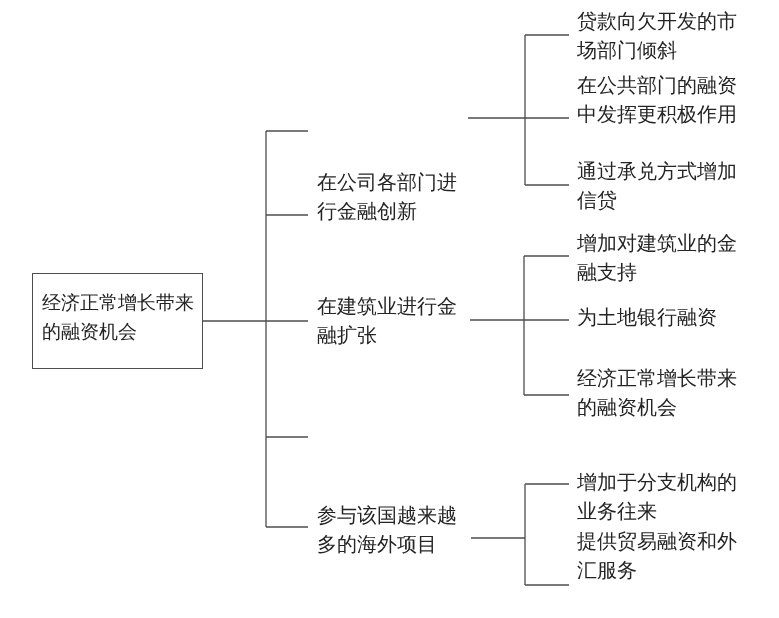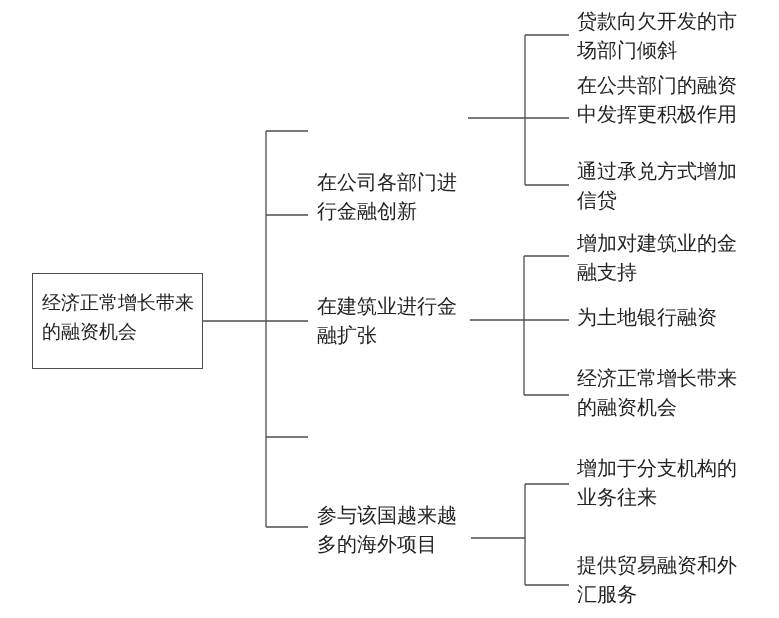--- a/index.html
+++ b/index.html
@@ -103,16 +103,16 @@
   <div class="node branch" style="top:168px">在公司各部门进行金融创新</div>
   <div class="node branch" style="top:292px">在建筑业进行金融扩张</div>
   <div class="node leaf" style="top:7px">贷款向欠开发的市场部门倾斜</div>
 
   <div class="node branch" style="top:501px">参与该国越来越多的海外项目</div>
   <div class="node leaf" style="top:71px">在公共部门的融资中发挥更积极作用</div>
   <div class="node leaf" style="top:229px">增加对建筑业的金融支持</div>
   <div class="node leaf" style="top:157px">通过承兑方式增加信贷</div>
   <div class="node leaf" style="top:303px">为土地银行融资</div>
   <div class="node leaf" style="top:364px">经济正常增长带来的融资机会</div>
-  <div class="node leaf" style="top:454px">增加于分支机构的业务往来</div>
-  <div class="node leaf" style="top:551px">提供贸易融资和外汇服务</div>
+  <div class="node leaf" style="top:468px">增加于分支机构的业务往来</div>
+  <div class="node leaf" style="top:527px">提供贸易融资和外汇服务</div>
 
 </div>
 
 </body></html>

